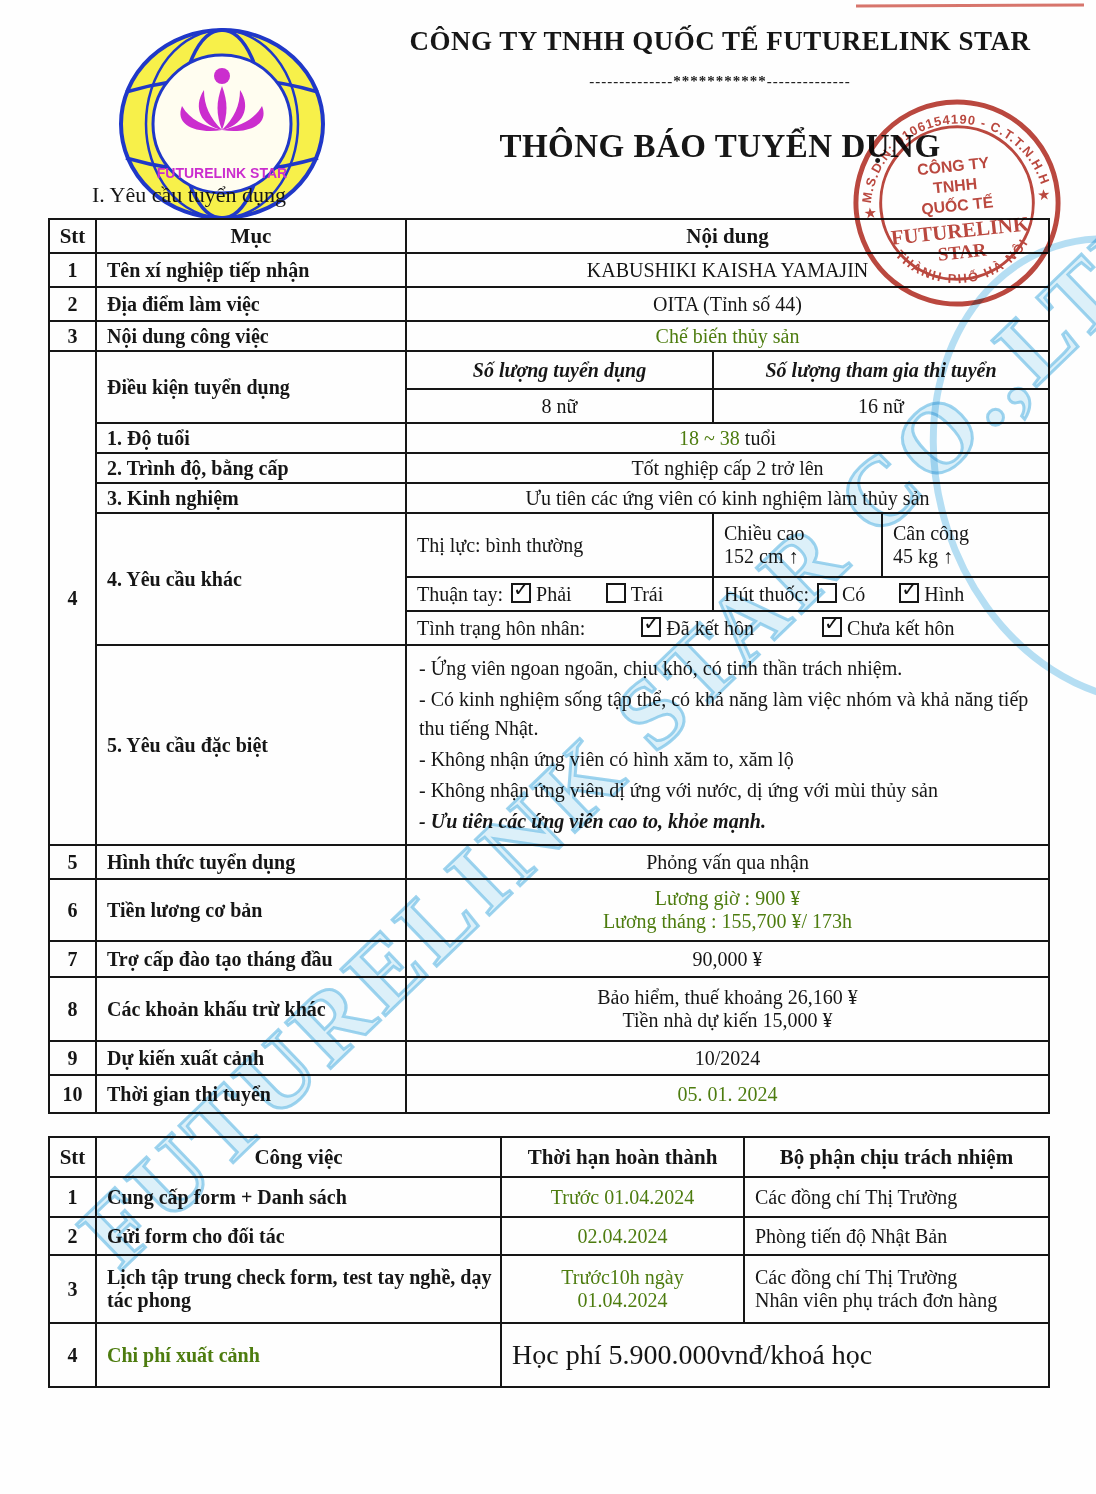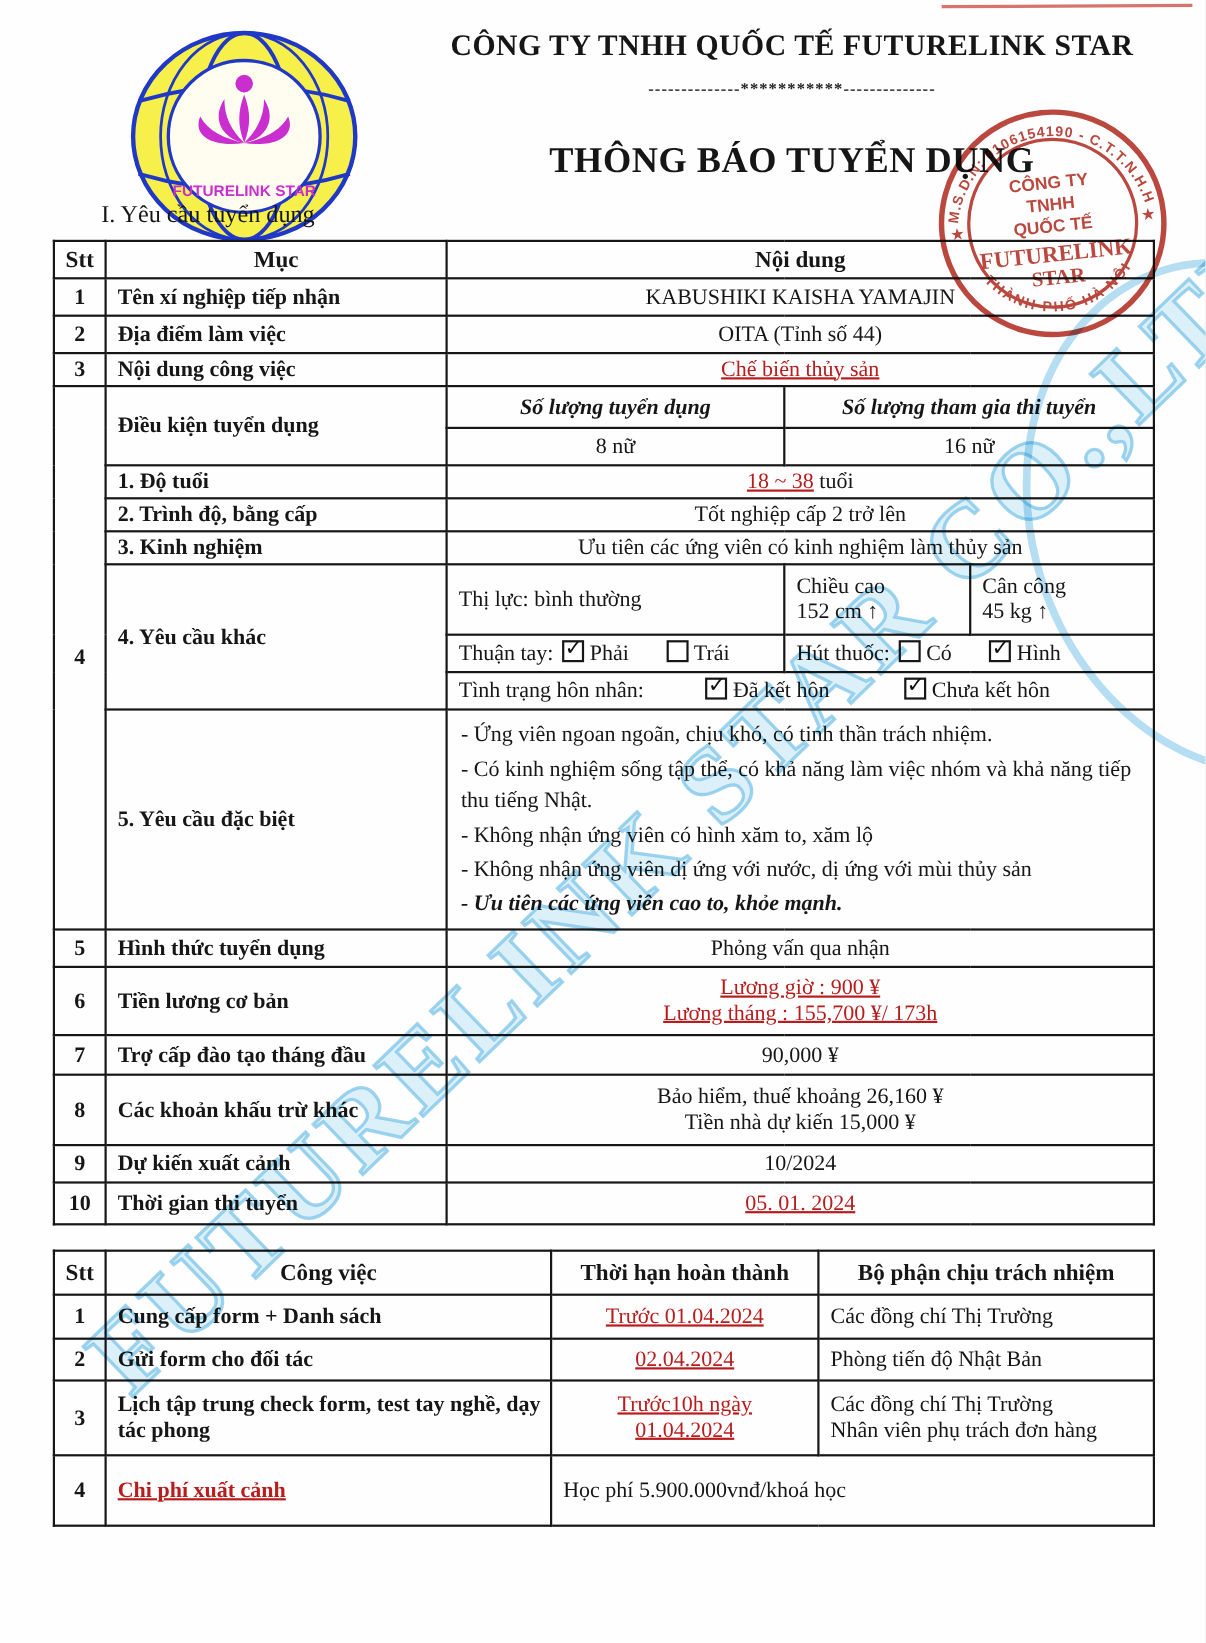--- a/index.html
+++ b/index.html
@@ -18,21 +18,21 @@
   .logo{position:absolute;left:116px;top:26px;width:216px;height:200px;}
   
   table{border-collapse:collapse;table-layout:fixed;}
   td{border:2px solid #161616;font-size:20px;padding:1px 6px;text-align:center;vertical-align:middle;overflow:hidden;}
   .t1{position:absolute;left:48px;top:218px;width:1000px;}
   .t2{position:absolute;left:48px;top:1136px;width:1000px;}
   td.stt{font-weight:bold;}
   td.muc{text-align:left;font-weight:bold;padding-left:10px;}
   td.hd{font-weight:bold;font-size:21px;}
   td.left{text-align:left;padding-left:10px;}
-  .red{color:#b91c1c;text-decoration:underline;}
+  .red{color:#4d7c0f;}
   .bold{font-weight:bold;font-style:italic;}
   .bullets{text-align:left;padding:6px 8px 6px 12px;line-height:1.45;}
   .bullets div{margin:2px 0;}
   
   .cb{display:inline-block;width:16px;height:16px;border:2px solid #161616;position:relative;vertical-align:-2px;margin:0 5px 0 8px;background:#fff;}
   .cb.ck::after{content:"✓";position:absolute;left:0px;top:-8px;font-size:20px;font-weight:bold;color:#111;font-family:"DejaVu Sans",sans-serif;}
   .gap{display:inline-block;width:26px;}
   
   .sec2-title{position:absolute;left:82px;top:1062px;font-size:22px;font-weight:bold;width:980px;}
   .sec2-sub{position:absolute;left:96px;top:1098px;font-size:23px;}
@@ -241,21 +241,21 @@
         <div class="red">01.04.2024</div>
       </td>
       <td class="left">
         <div>Các đồng chí Thị Trường</div>
         <div>Nhân viên phụ trách đơn hàng</div>
       </td>
     </tr>
     <tr style="height:64px">
       <td class="stt">4</td>
       <td class="muc red">Chi phí xuất cảnh</td>
-      <td class="left" colspan="2" style="font-size:20px">Học phí 5.900.000vnđ/khoá học</td>
+      <td class="left" colspan="2" style="font-size:28px">Học phí 5.900.000vnđ/khoá học</td>
     </tr>
   </tbody>
     </table>
 
   <div class="wm-text">FUTURELINK STAR CO.,LTD</div>
   <svg class="wm-ellipse" width="1096" height="1494">
     <ellipse cx="1128" cy="470" rx="190" ry="235" fill="none" stroke="rgba(134,201,236,0.6)" stroke-width="7" transform="rotate(-18 1128 470)"></ellipse>
   </svg>
 
   <svg class="stamp" viewBox="0 0 220 220">

